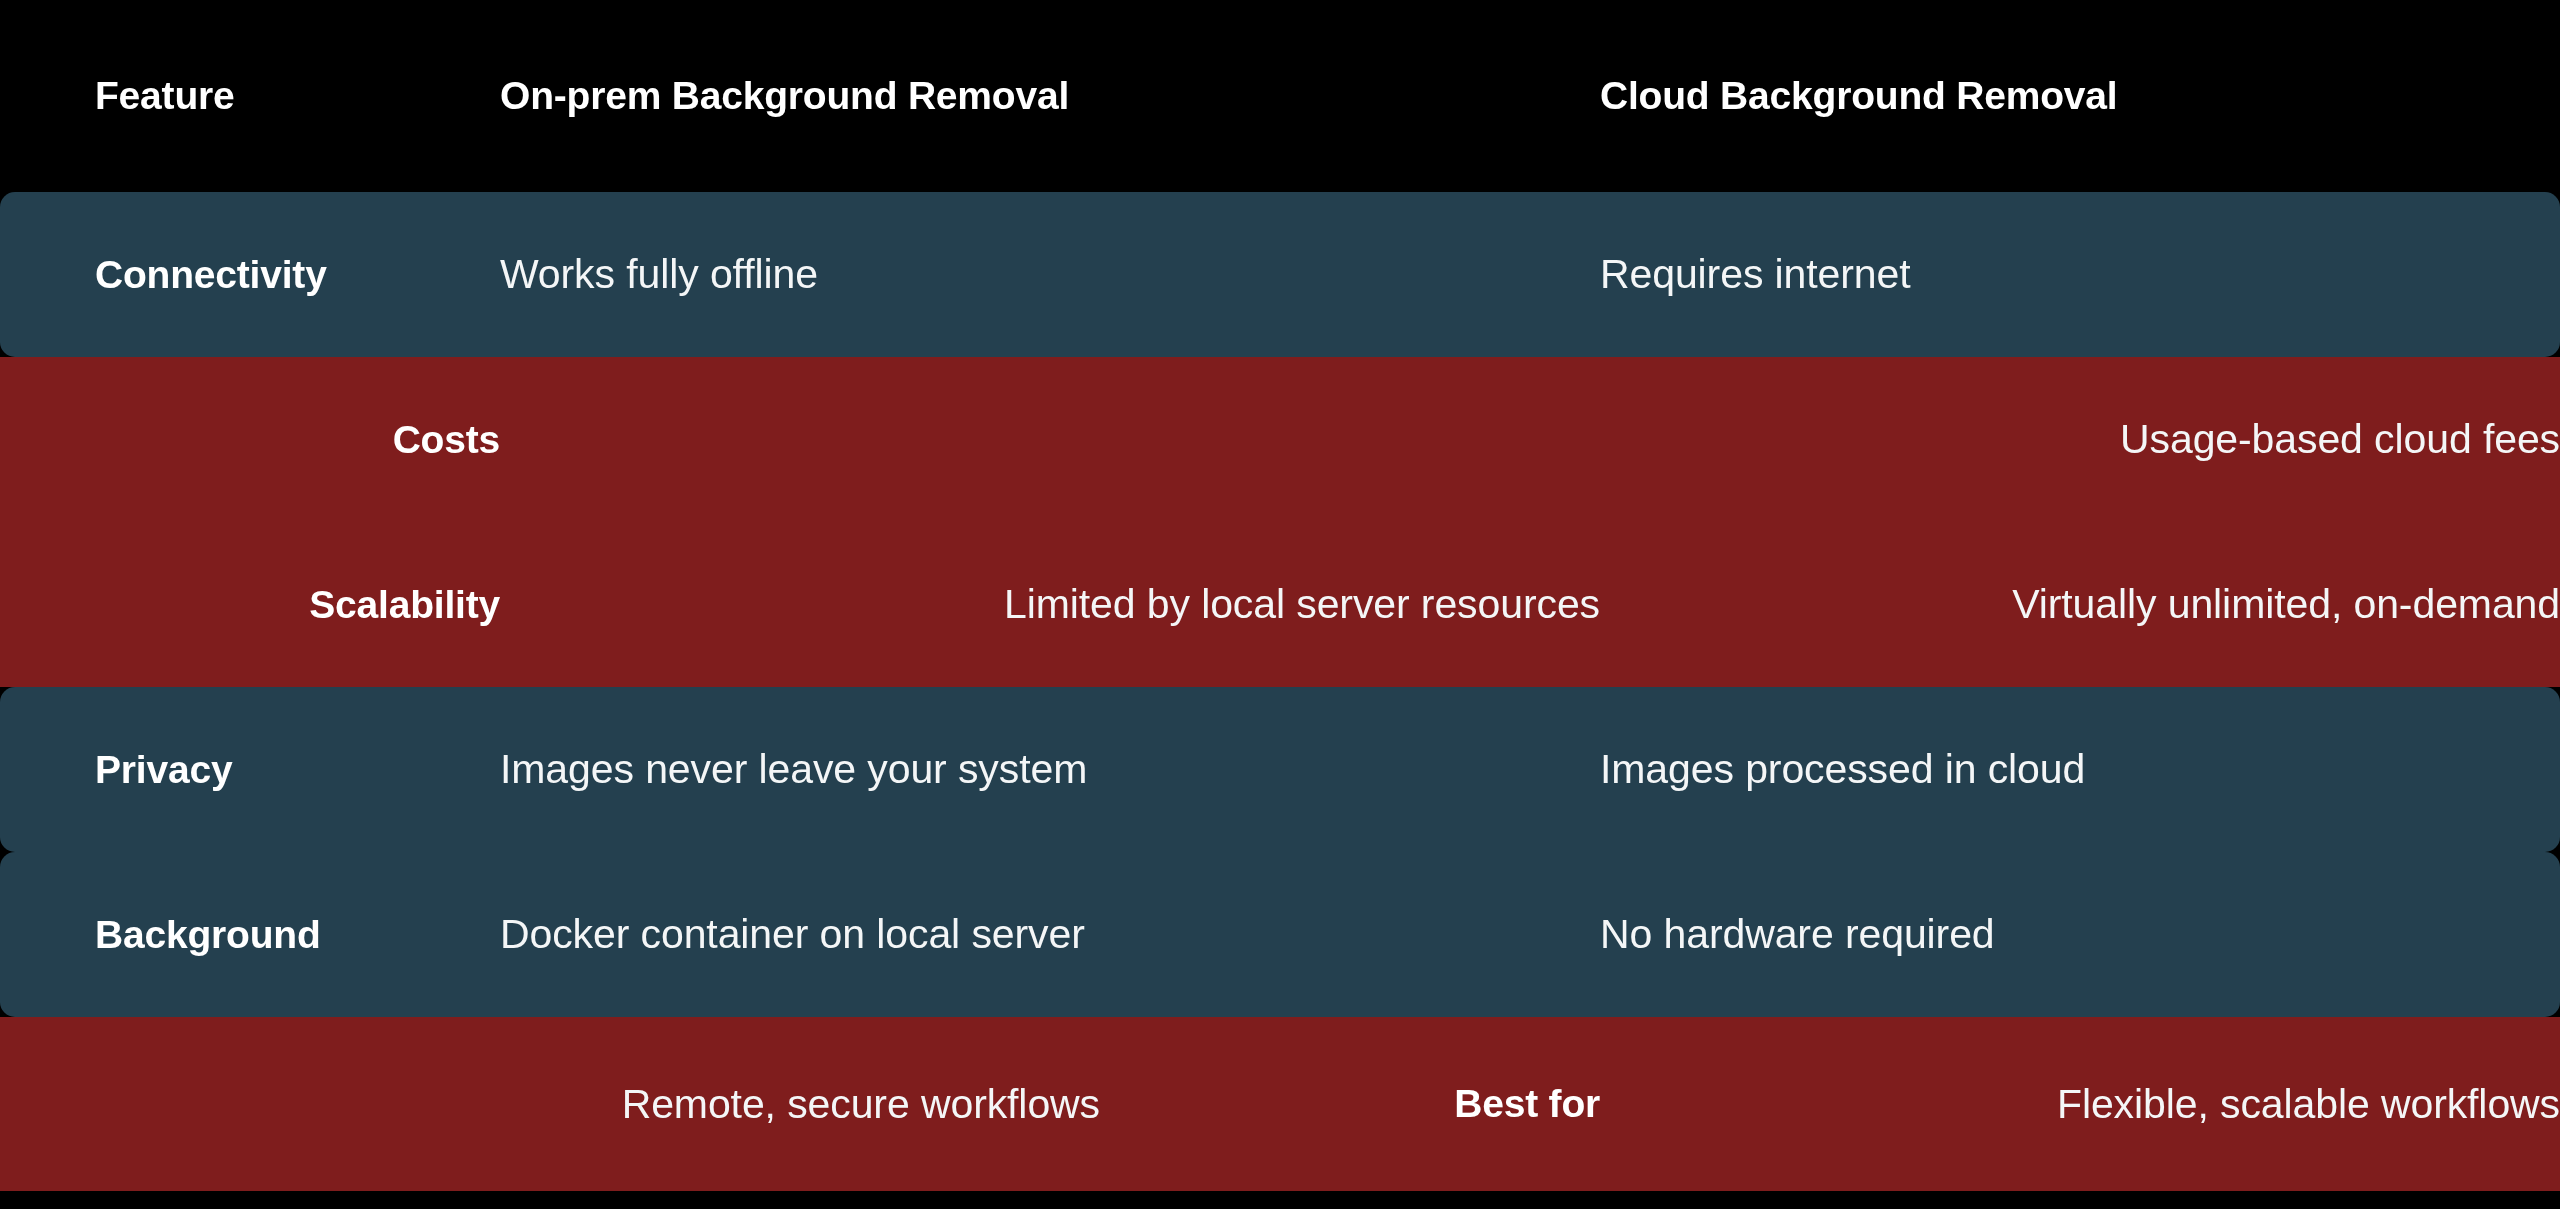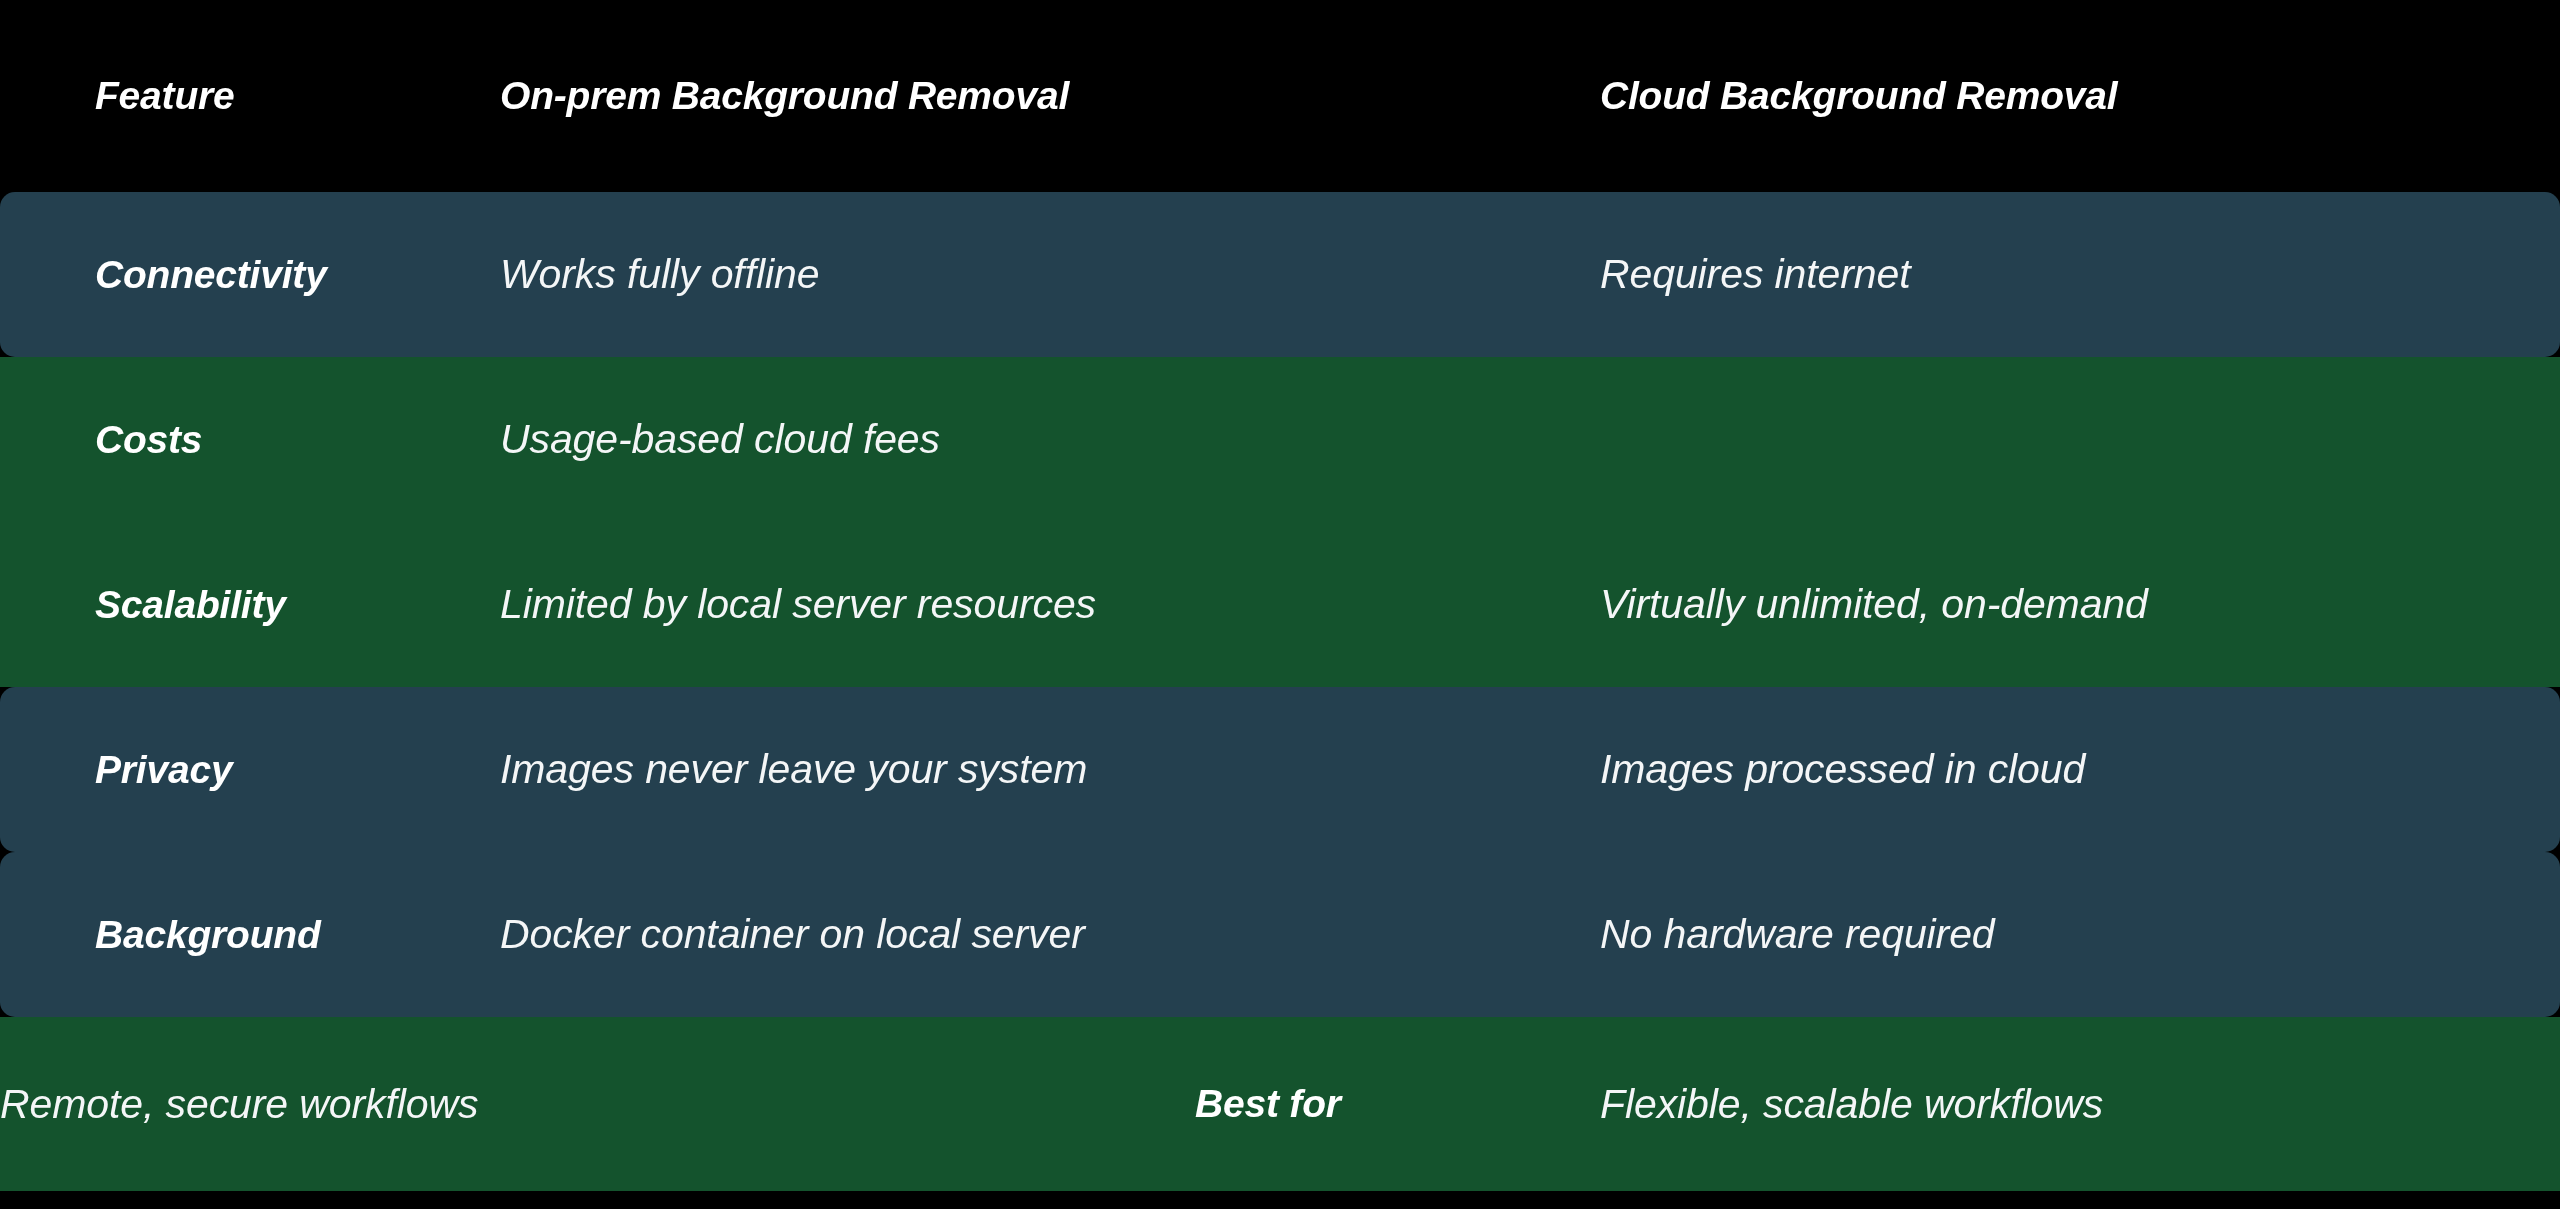--- a/index.html
+++ b/index.html
@@ -40,34 +40,34 @@
   .trow.body-row {
     height: 165px;
   }
 
   .trow.stripe {
     background: #24404f;
     border-radius: 15px;
   }
 
   .trow.plain {
-    background: #14532d;
+    background: #7f1d1d;
+    text-align: right;
   }
 
   
   .trow.body-row.last {
     height: 174px;
   }
 
   .cell {
     color: #ffffff;
     box-sizing: border-box;
     white-space: nowrap;
     overflow: hidden;
-    font-style: italic;
   }
 
   .col-feature {
     flex: 0 0 500px;
     padding-left: 95px;
   }
   .col-onprem {
     flex: 0 0 1100px;
     padding-left: 0;
   }

